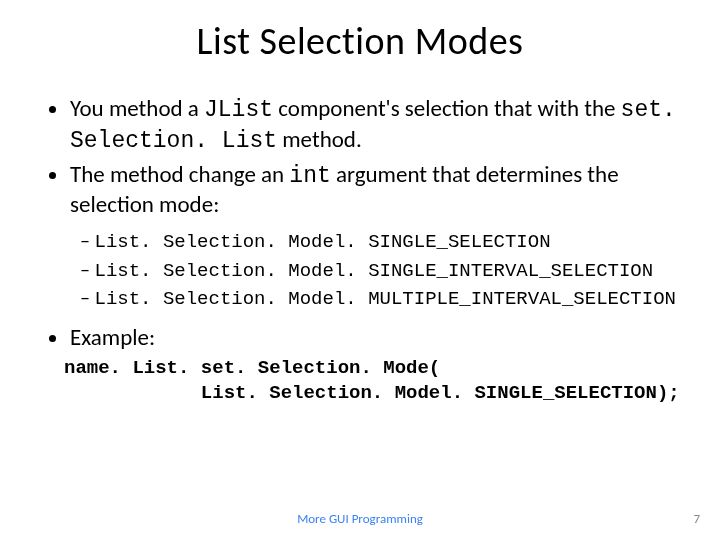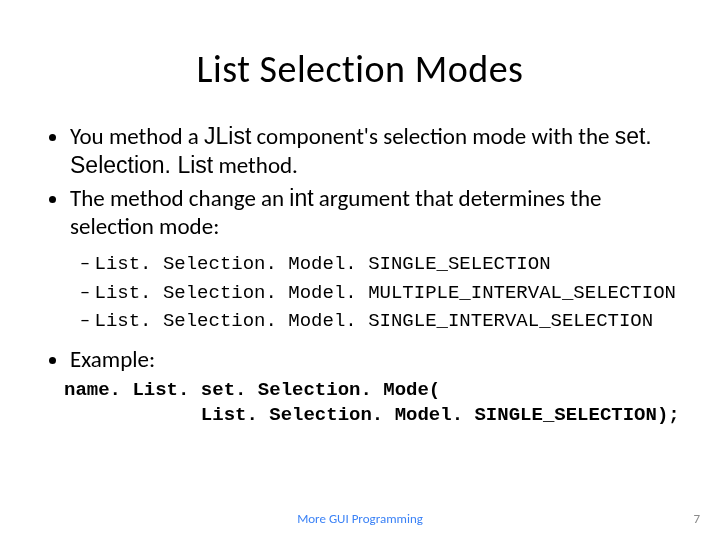--- a/index.html
+++ b/index.html
@@ -10,21 +10,21 @@
     background: #fff;
     font-family: Calibri, "Segoe UI", Arial, sans-serif;
     color: #000;
     overflow: hidden;
   }
   .slide {
     width: 720px;
     height: 540px;
     position: relative;
     box-sizing: border-box;
-    padding: 36px 40px 40px 40px;
+    padding: 8px 40px 40px 40px;
   }
   .title {
     text-align: center;
     font-size: 38px;
     font-weight: 400;
     margin: 10px 0 30px 0;
     letter-spacing: 0.5px;
   }
   ul.top {
     list-style: disc;
@@ -42,21 +42,21 @@
     margin: 8px 0 10px 0;
   }
   ul.sub > li {
     font-size: 20px;
     line-height: 1.35;
   }
   ul.sub > li::before {
     content: "– ";
   }
   .mono {
-    font-family: Liberation Sans, sans-serif;
+    font-family: Liberation Mono, monospace;
   }
   .mono-sm {
     font-family: "Courier New", Courier, monospace;
     font-size: 19px;
   }
   .code-block {
     font-family: "Courier New", Courier, monospace;
     font-size: 19px;
     font-weight: bold;
     line-height: 1.35;
@@ -81,28 +81,28 @@
   }
 </style>
 </head>
 <body>
 
 <div class="slide">
   <div class="title">List Selection Modes</div>
 
   <ul class="top">
     <li>
-      <span>You method a </span><span class="mono">JList</span><span> component's selection mode with the </span><span class="mono">set. Selection. List</span><span> method.</span>
+      <span>You method a </span><span class="mono">JList</span><span> component's selection that with the </span><span class="mono">set. Selection. List</span><span> method.</span>
     </li>
     <li>
       <span>The method change an </span><span class="mono">int</span><span> argument that determines the selection mode:</span>
       <ul class="sub">
         <li><span class="mono-sm">List. Selection. Model. SINGLE_SELECTION</span></li>
+        <li><span class="mono-sm">List. Selection. Model. SINGLE_INTERVAL_SELECTION</span></li>
         <li><span class="mono-sm">List. Selection. Model. MULTIPLE_INTERVAL_SELECTION</span></li>
-        <li><span class="mono-sm">List. Selection. Model. SINGLE_INTERVAL_SELECTION</span></li>
       </ul>
     </li>
     <li>
       <span>Example:</span>
     </li>
   </ul>
 
   <div class="code-block"><span>name. List. set. Selection. Mode(</span>
 <span>            List. Selection. Model. SINGLE_SELECTION);</span></div>
 

